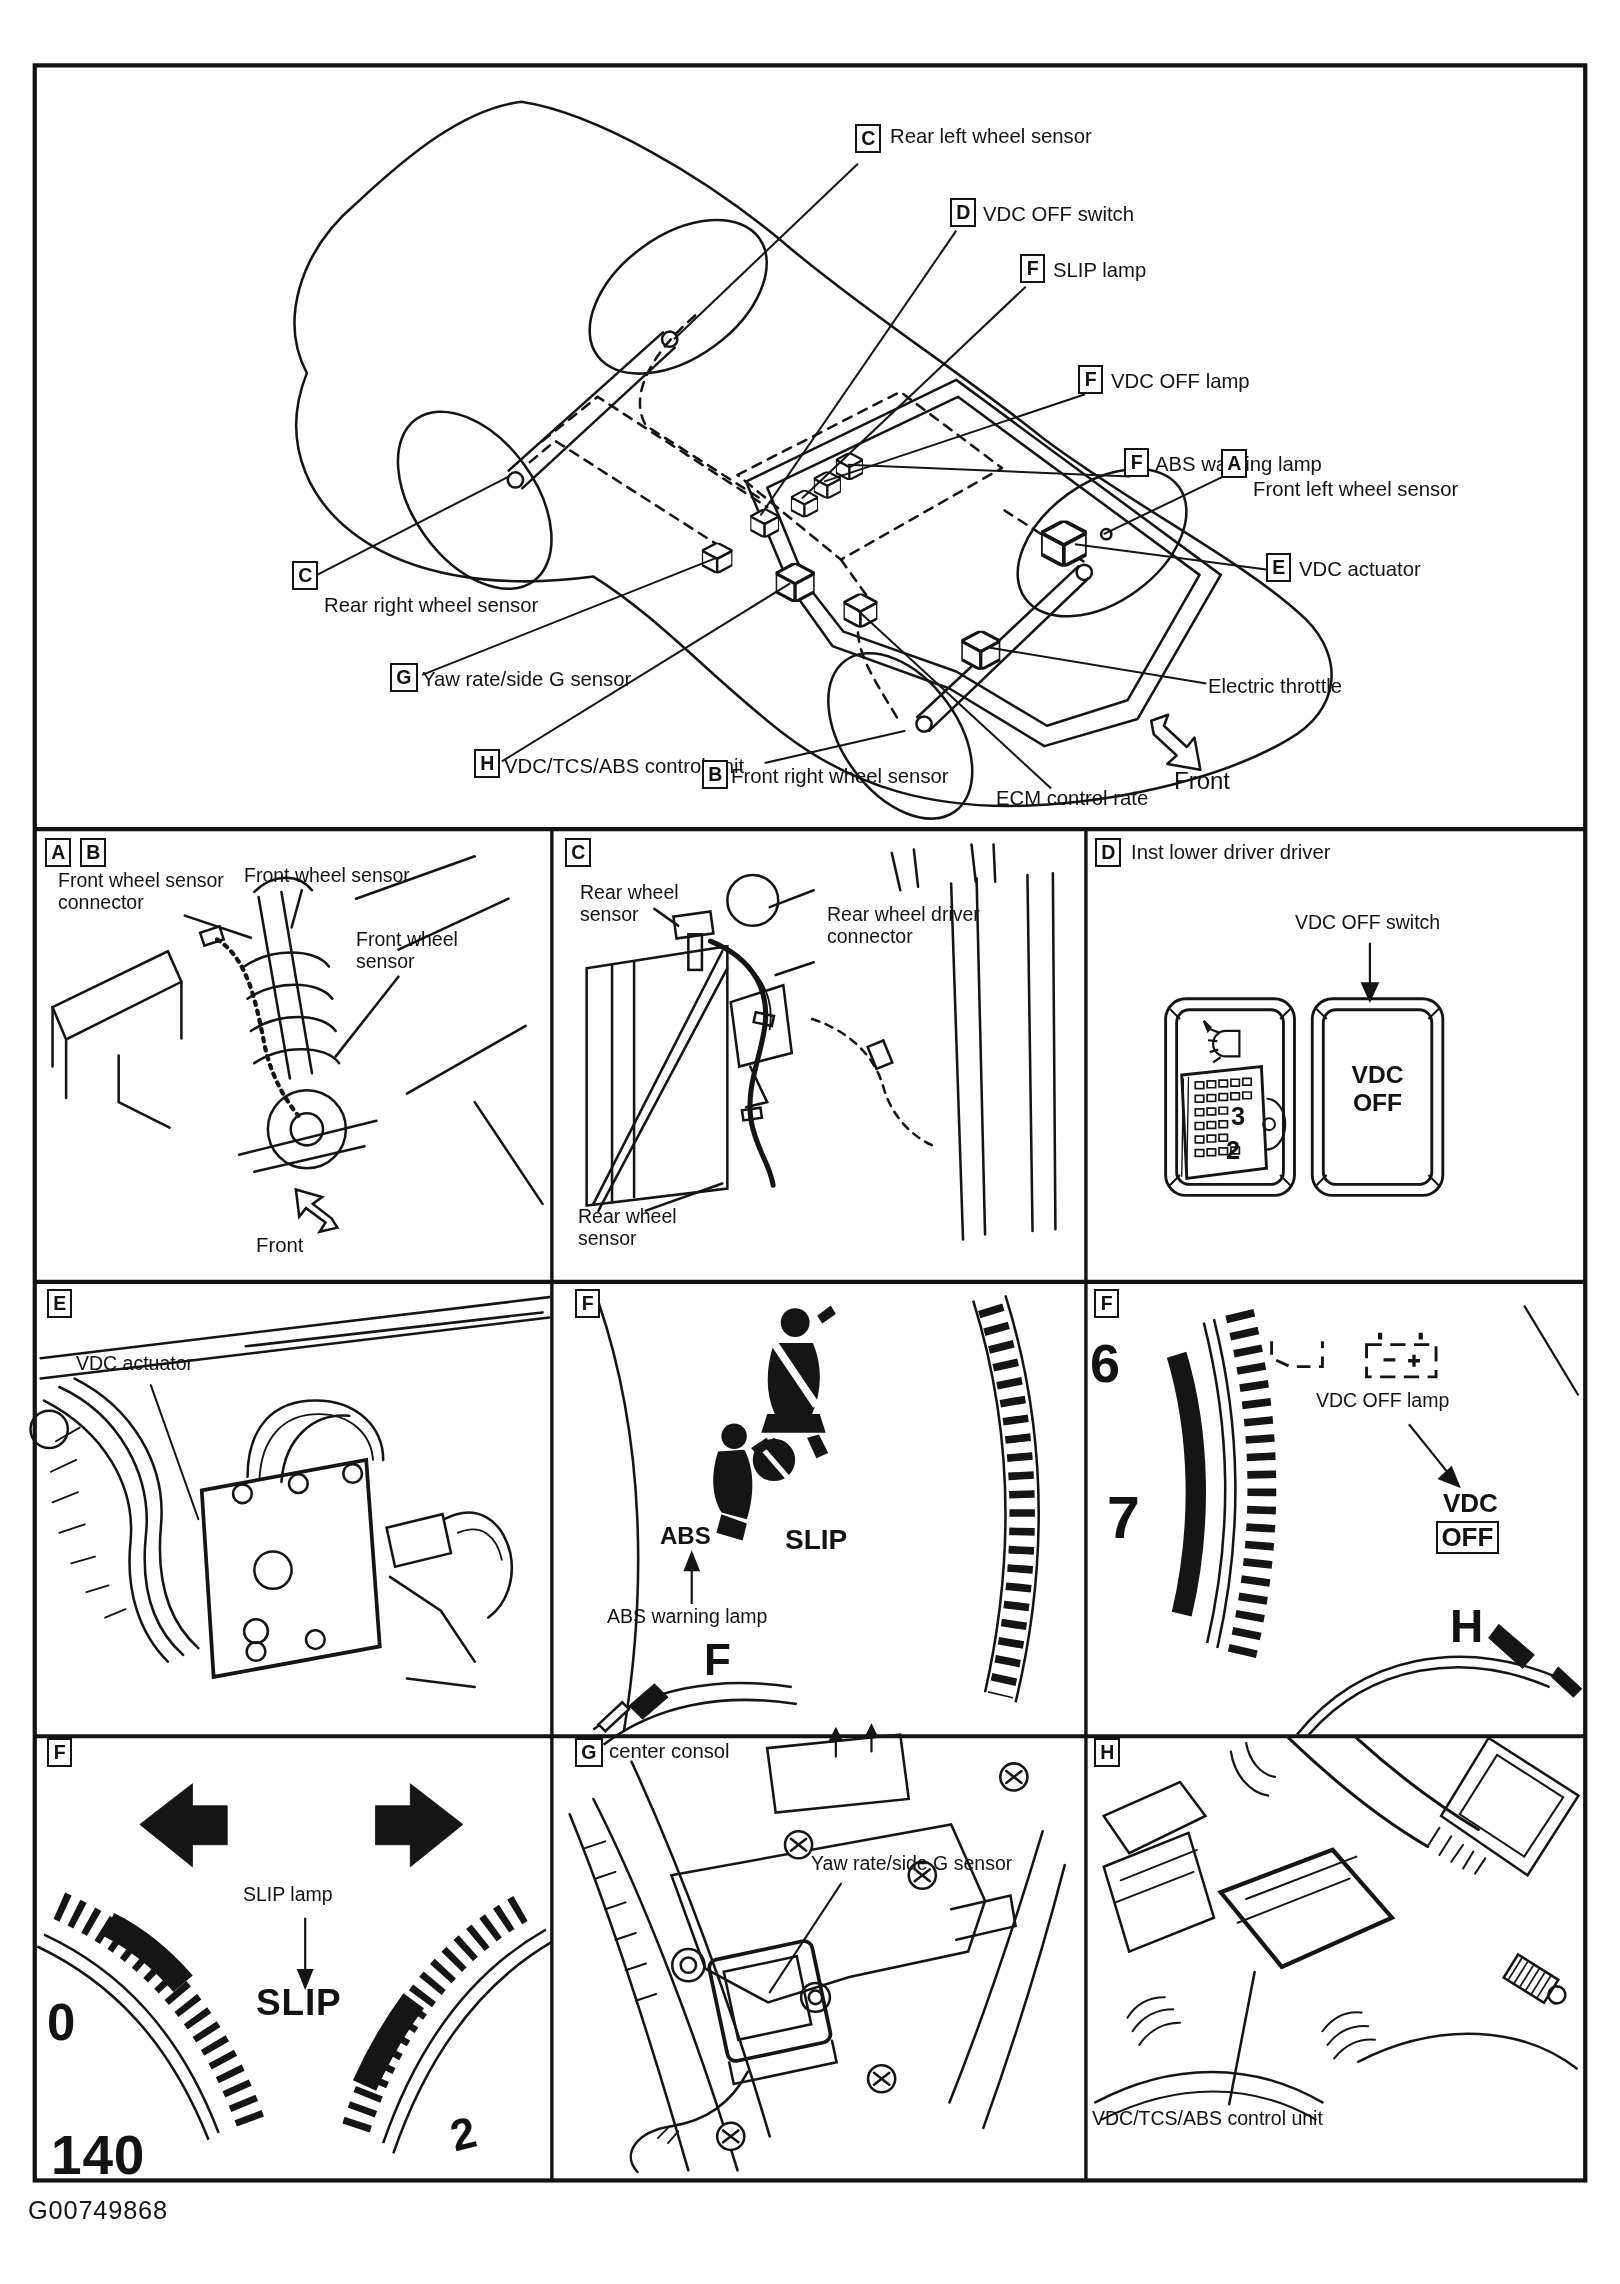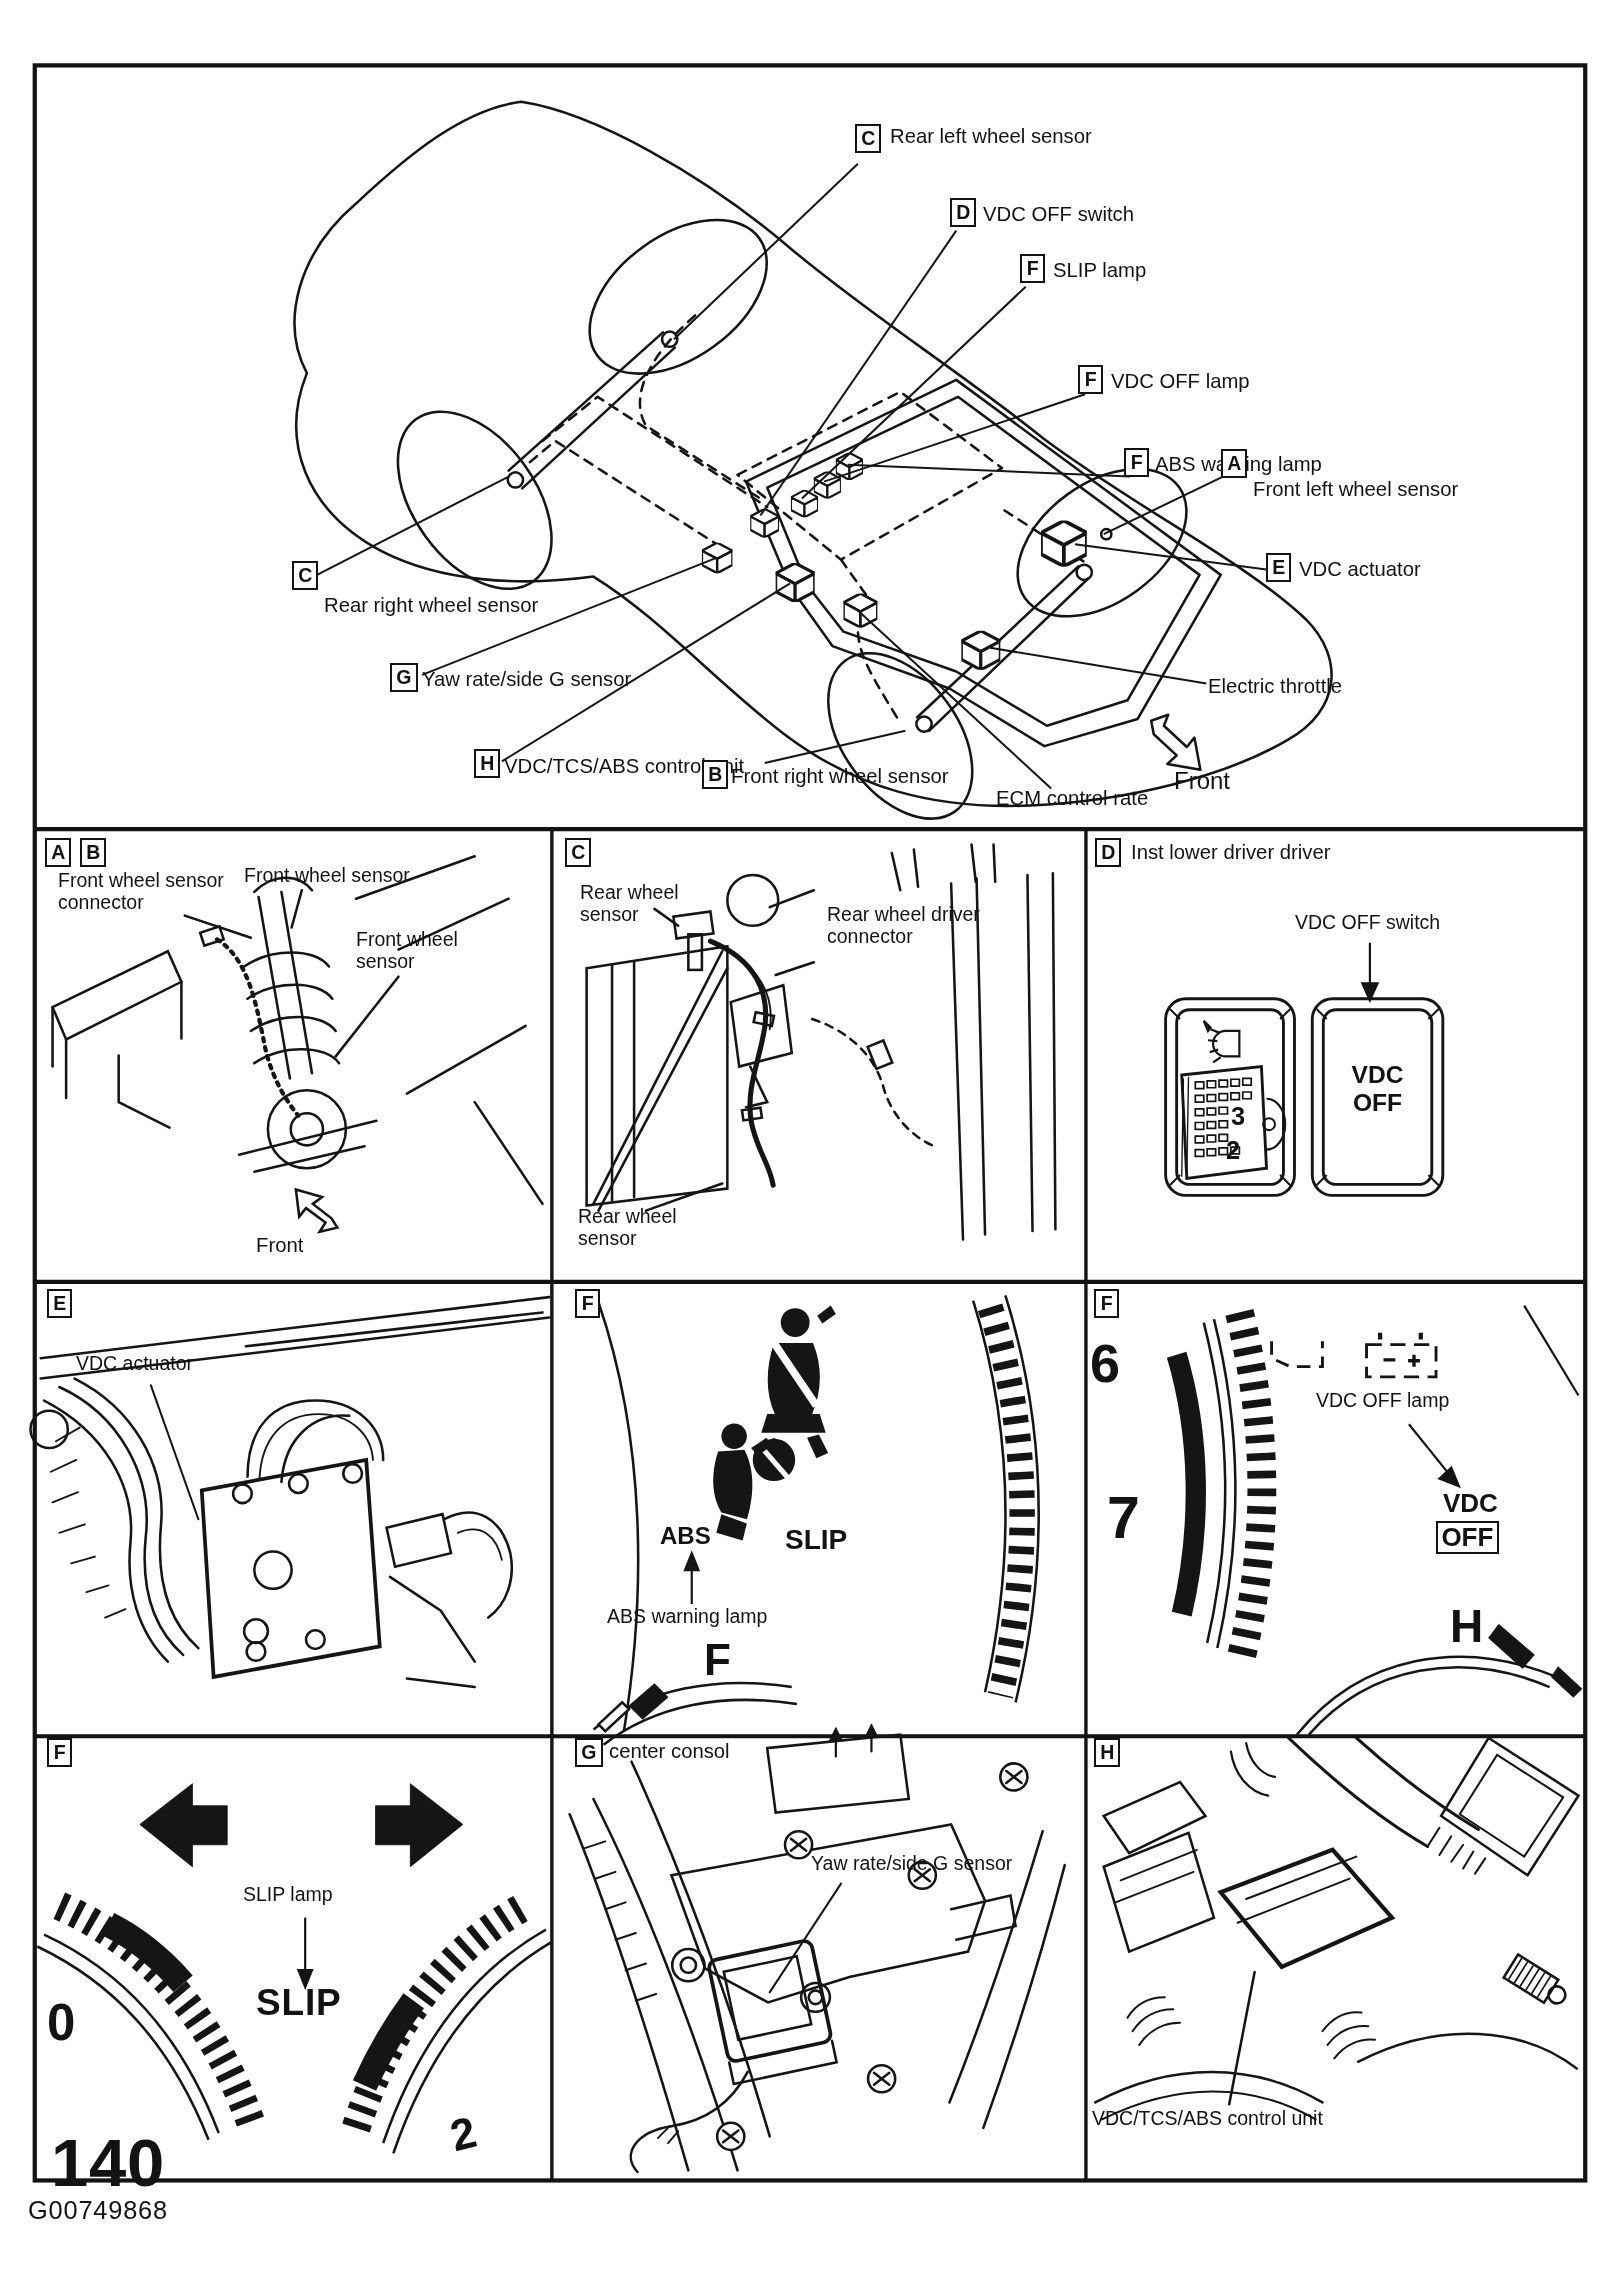--- a/index.html
+++ b/index.html
@@ -399,21 +399,21 @@
 <div class="txt b gauge-big" style="left:1107px;top:1485px;font-size:59px">7</div>
 <div class="txt" style="left:1316px;top:1390px;font-size:19.5px">VDC OFF lamp</div>
 <div class="txt b" style="left:1443px;top:1489px;font-size:26px">VDC</div>
 <div class="txt b" style="left:1436px;top:1521px;font-size:26px"><span class="offbox">OFF</span></div>
 <div class="txt b gauge-big" style="left:1450px;top:1601px;font-size:46px">H</div>
 
 <span class="lbox" style="left:47px;top:1738px">F</span>
 <div class="txt" style="left:243px;top:1884px;font-size:19.5px">SLIP lamp</div>
 <div class="txt b gauge-big" style="left:256px;top:1982px;font-size:37px">SLIP</div>
 <div class="txt b gauge-big" style="left:47px;top:1994px;font-size:51px">0</div>
-<div class="txt b gauge-big" style="left:51px;top:2125px;font-size:67px">140</div>
+<div class="txt b gauge-big" style="left:51px;top:2125px;font-size:55px">140</div>
 <div class="txt b gauge-big" style="left:451px;top:2109px;font-size:44px;transform:rotate(-14deg)">2</div>
 
 <span class="lbox" style="left:575px;top:1738px">G</span>
 <div class="txt" style="left:609px;top:1740px">center consol</div>
 <div class="txt" style="left:811px;top:1853px;font-size:19.5px">Yaw rate/side G sensor</div>
 
 <span class="lbox" style="left:1094px;top:1738px">H</span>
 <div class="txt" style="left:1092px;top:2108px;font-size:19.5px">VDC/TCS/ABS control unit</div>
 
 <div class="txt" style="left:28px;top:2196px;font-size:25.4px;letter-spacing:0.8px">G00749868</div>

